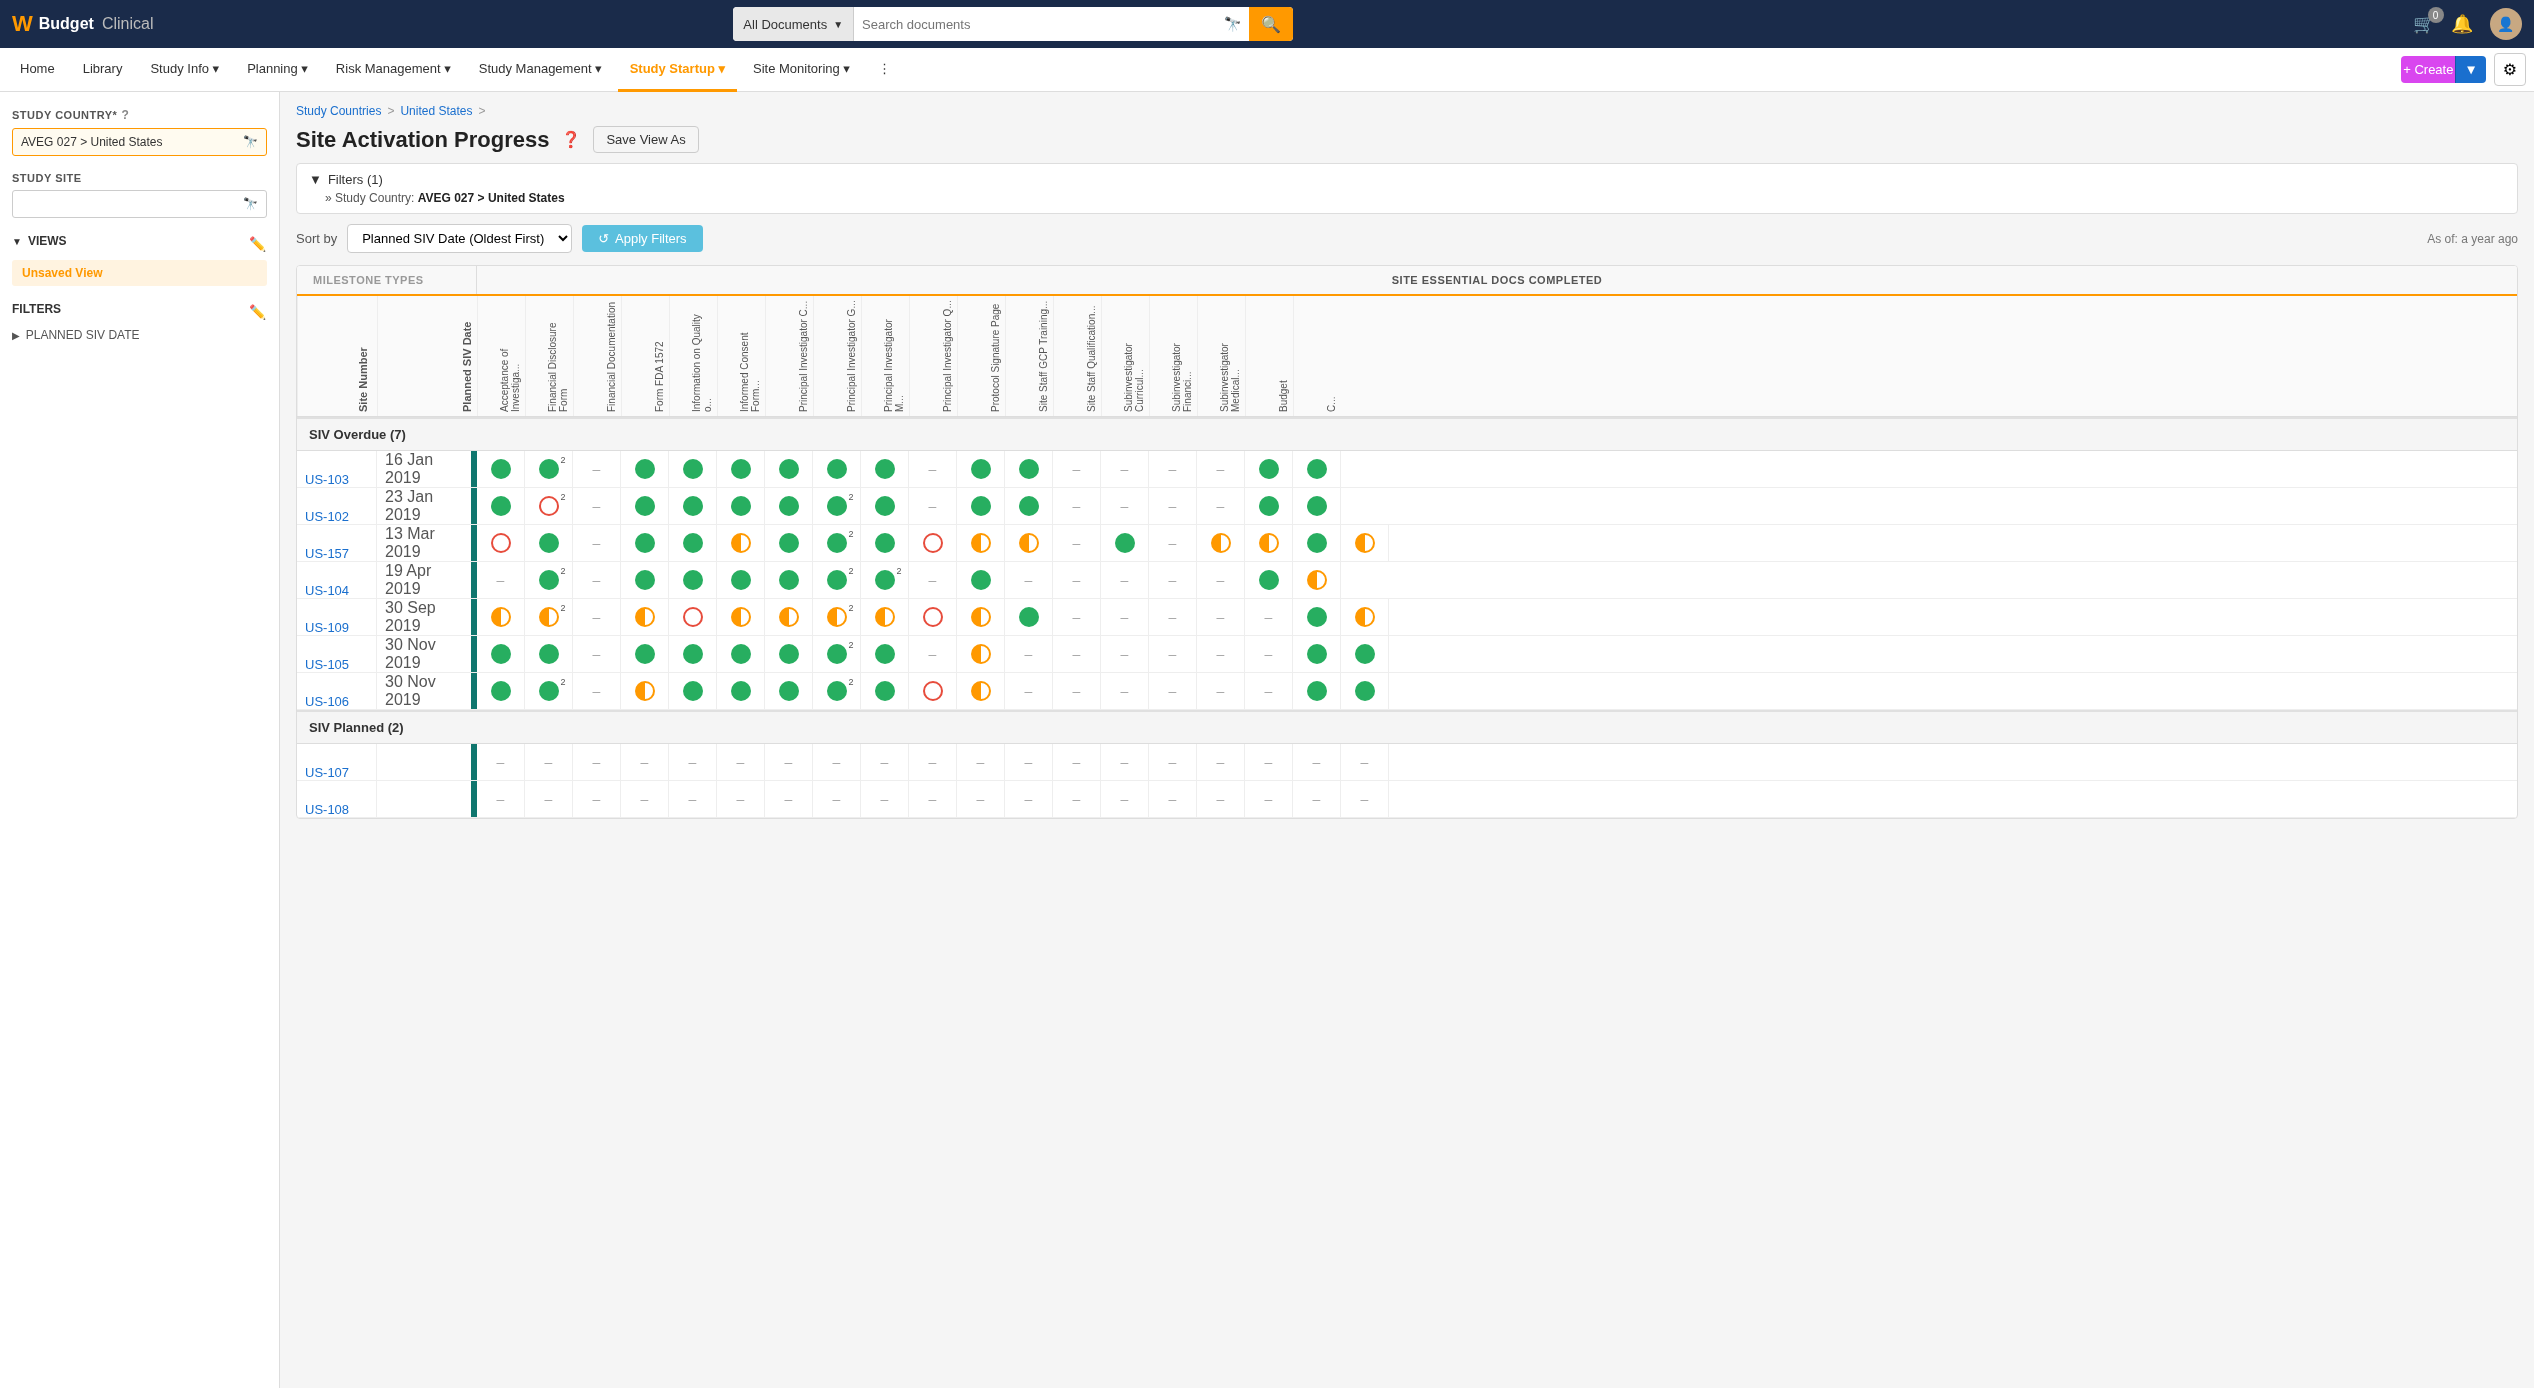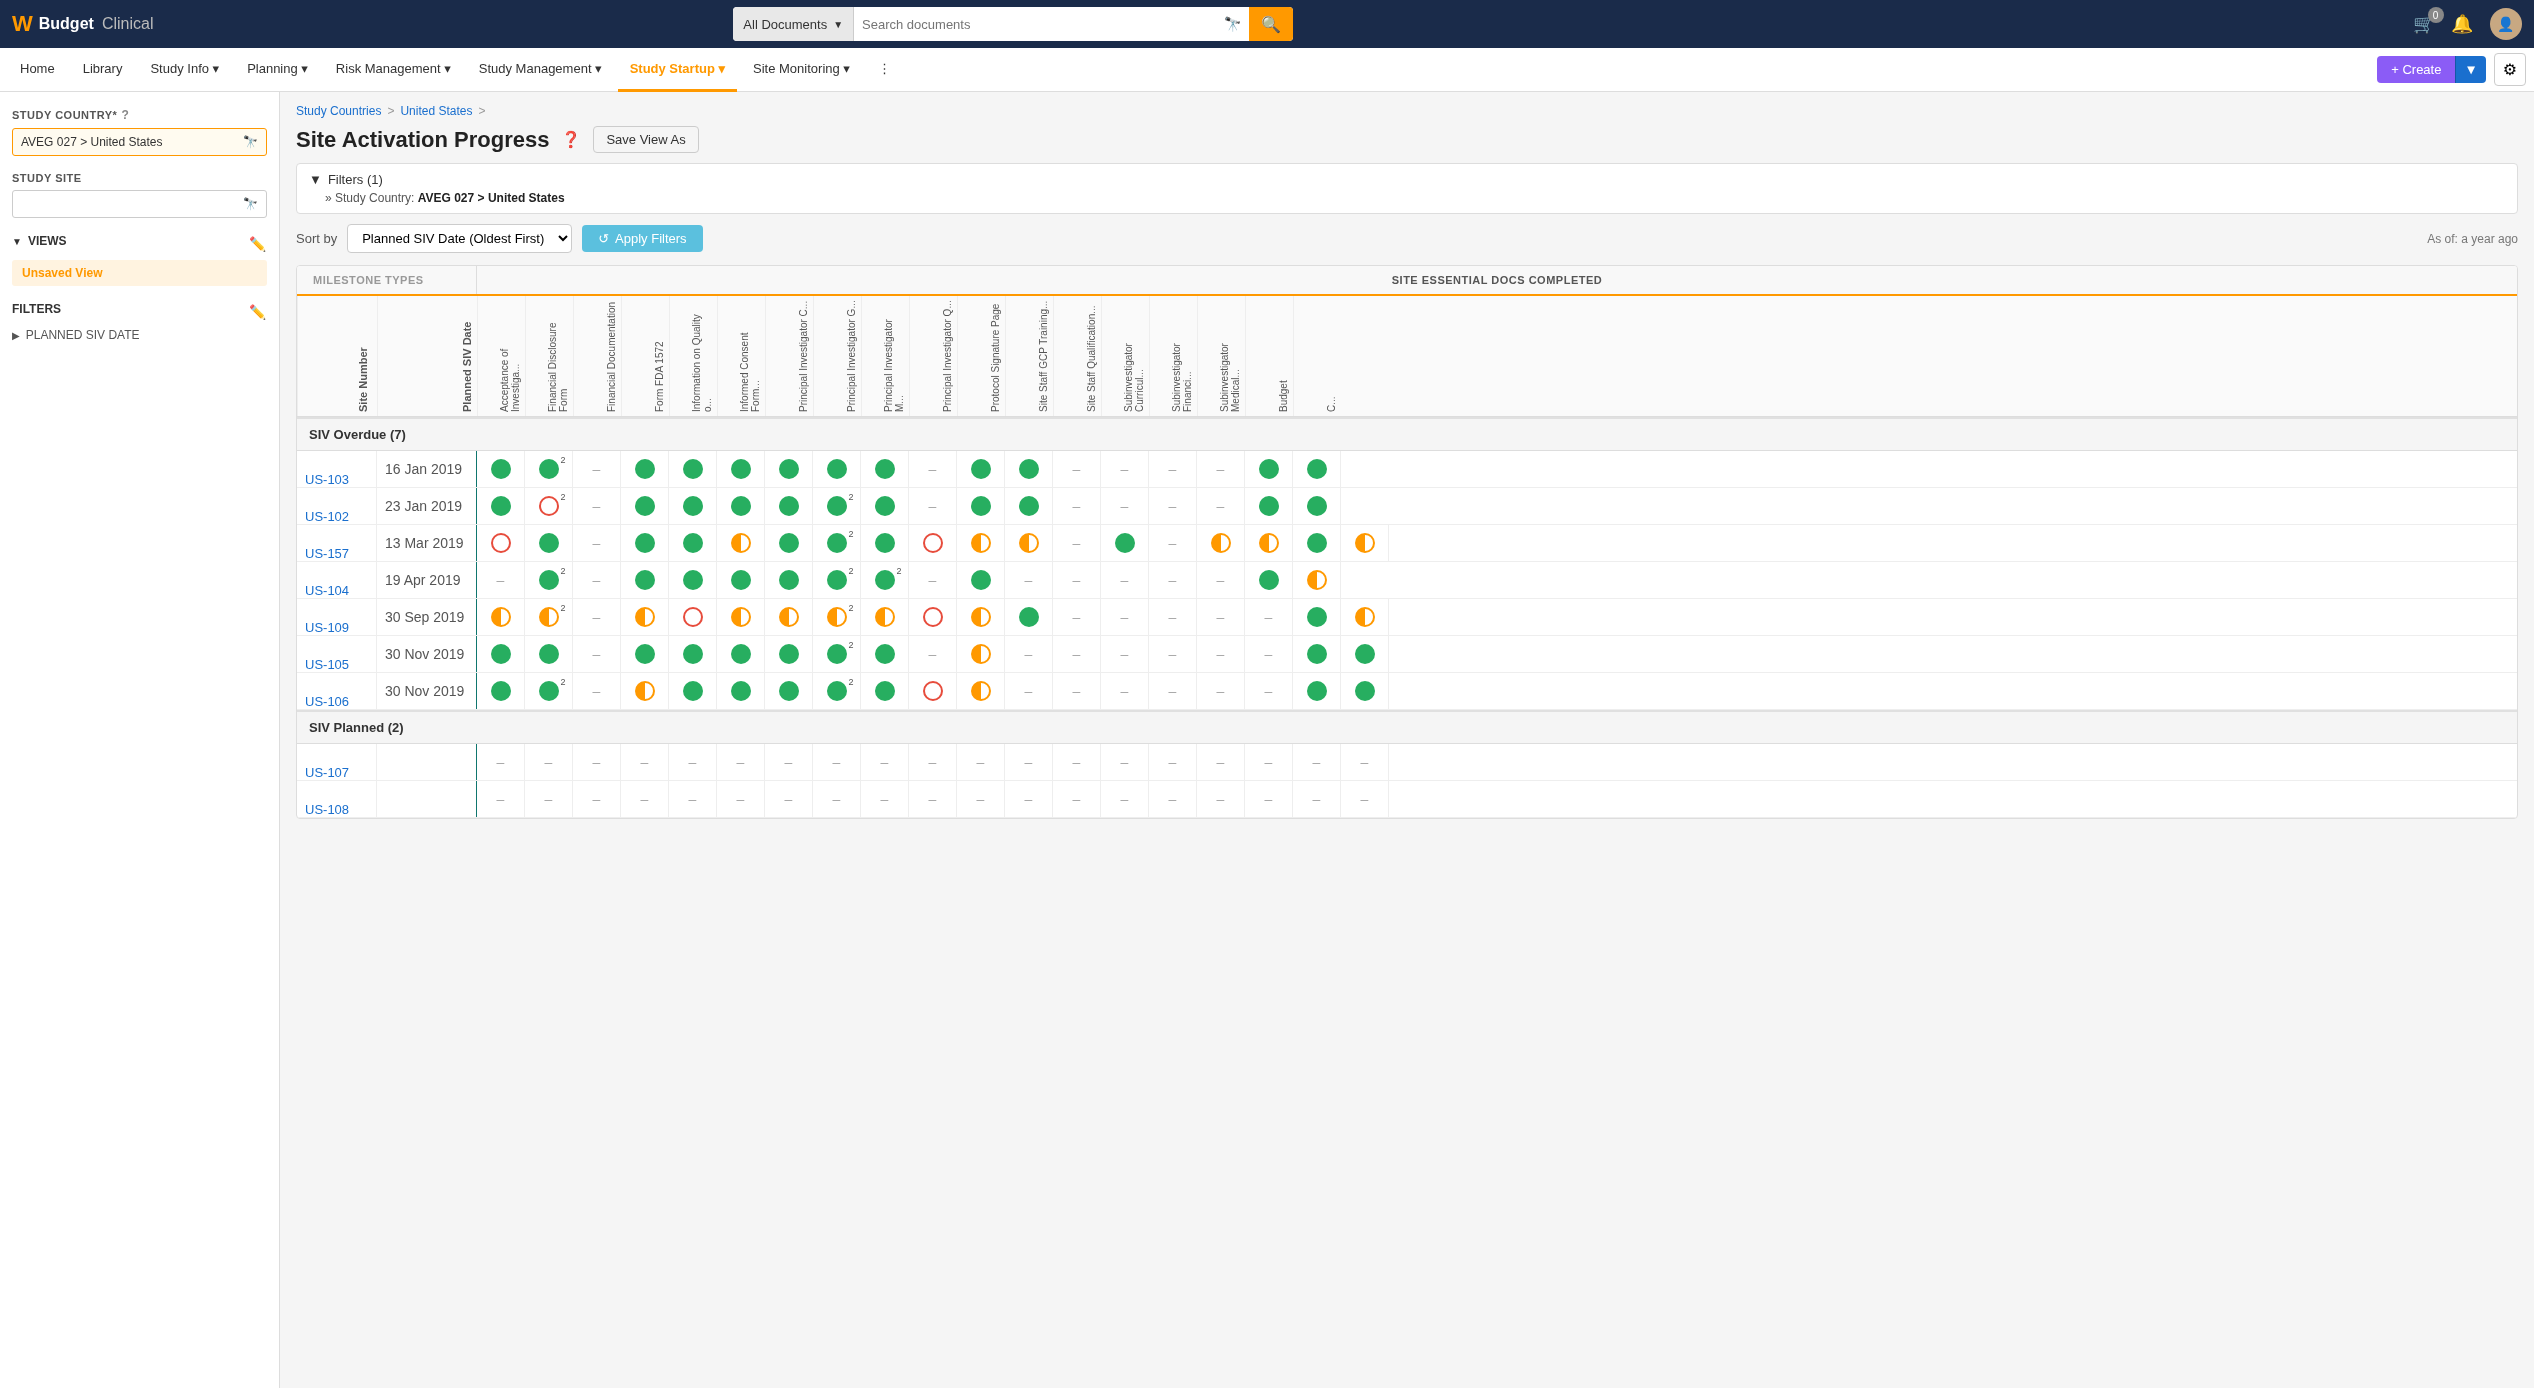--- a/index.html
+++ b/index.html
@@ -149,24 +149,24 @@
       border-bottom: 3px solid #f90;
       font-weight: bold;
     }
     .sec-nav-right {
       margin-left: auto;
       display: flex;
       align-items: center;
       gap: 8px;
     }
     .create-btn {
-      background: #8b5cf6;
+      background: #d946ef;
       color: white;
       border: none;
-      padding: 6px 14px;
+      padding: 6px 2px;
       border-radius: 4px 0 0 4px;
       font-size: 13px;
       cursor: pointer;
     }
     .create-split {
       background: #1a6fce;
       color: white;
       border: none;
       border-left: 1px solid #1558a4;
       padding: 6px 8px;
@@ -425,25 +425,25 @@
       padding: 0 8px;
       border-right: 1px solid #eee;
       height: 36px;
       display: flex;
       align-items: flex-end;
     }
     .cell-date {
       width: 100px;
       min-width: 100px;
       padding: 0 8px;
-      border-right: 1px solid #0f766e;
+      border-right: 6px solid #0f766e;
       height: 36px;
       display: flex;
       align-items: center;
-      font-size: 14px;
+      font-size: 16px;
       color: #555;
     }
     .site-link {
       color: #1a6fce;
       cursor: pointer;
       text-decoration: none;
       font-size: 13px;
     }
     .circle-wrap {
       position: relative;

